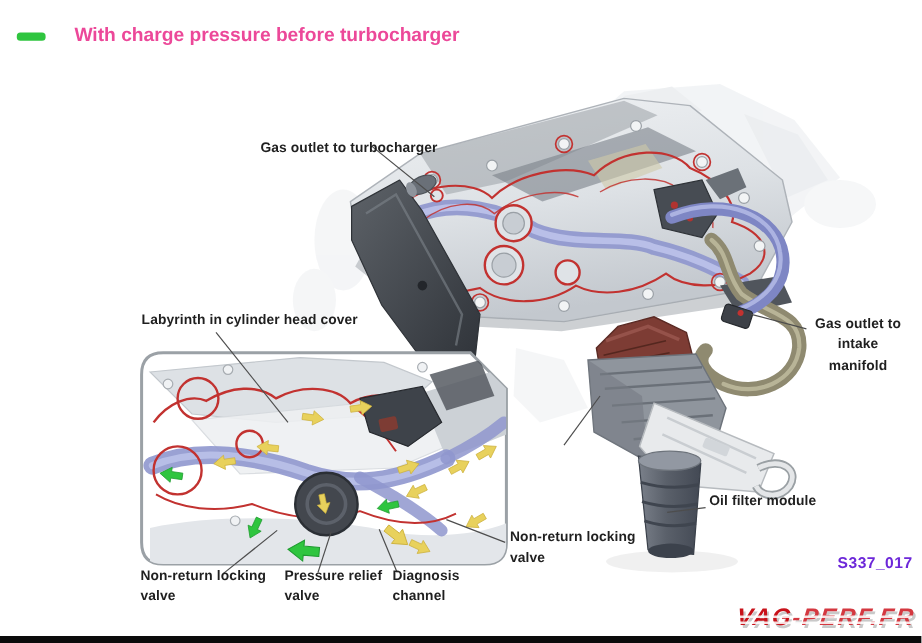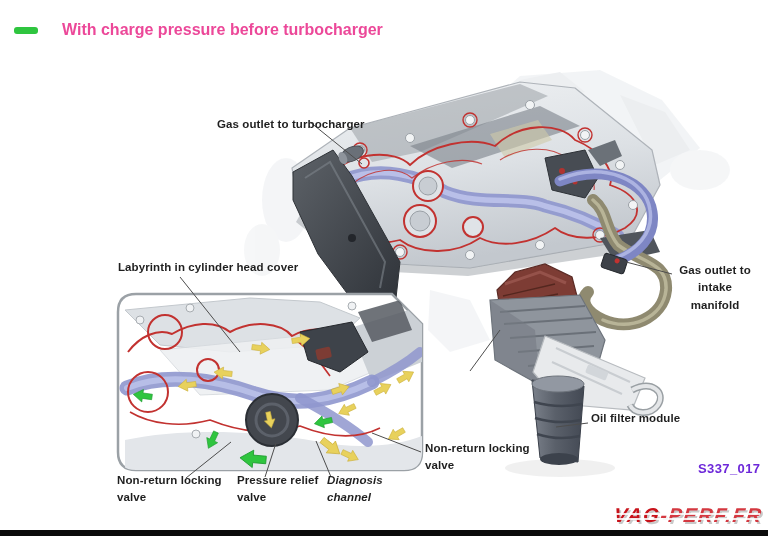--- a/index.html
+++ b/index.html
@@ -236,21 +236,21 @@
   </div>
 </div>
 
 <div class="lbl" style="left:217px;top:116px;">Gas outlet to turbocharger</div>
 <div class="lbl" style="left:118px;top:259px;">Labyrinth in cylinder head cover</div>
 <div class="lbl" style="left:676px;top:262px;width:78px;text-align:center;">Gas outlet to intake manifold</div>
 <div class="lbl" style="left:591px;top:410px;text-align:right;">Oil filter module</div>
 <div class="lbl" style="left:425px;top:440px;width:112px;">Non-return locking valve</div>
 <div class="lbl" style="left:117px;top:472px;width:118px;">Non-return locking valve</div>
 <div class="lbl" style="left:237px;top:472px;width:95px;">Pressure relief valve</div>
-<div class="lbl" style="left:327px;top:472px;width:75px;font-style:italic;">Diagnosis channel</div>
+<div class="lbl" style="left:327px;top:472px;width:75px;">Diagnosis channel</div>
 
 <div class="figref">S337_017</div>
 
 <div class="logo">
   <span class="vag">VAG</span><span class="perf">-PERF.FR</span>
   <span class="stripe s1"></span>
   <span class="stripe s2"></span>
 </div>
 
 <div class="bottombar"></div>

